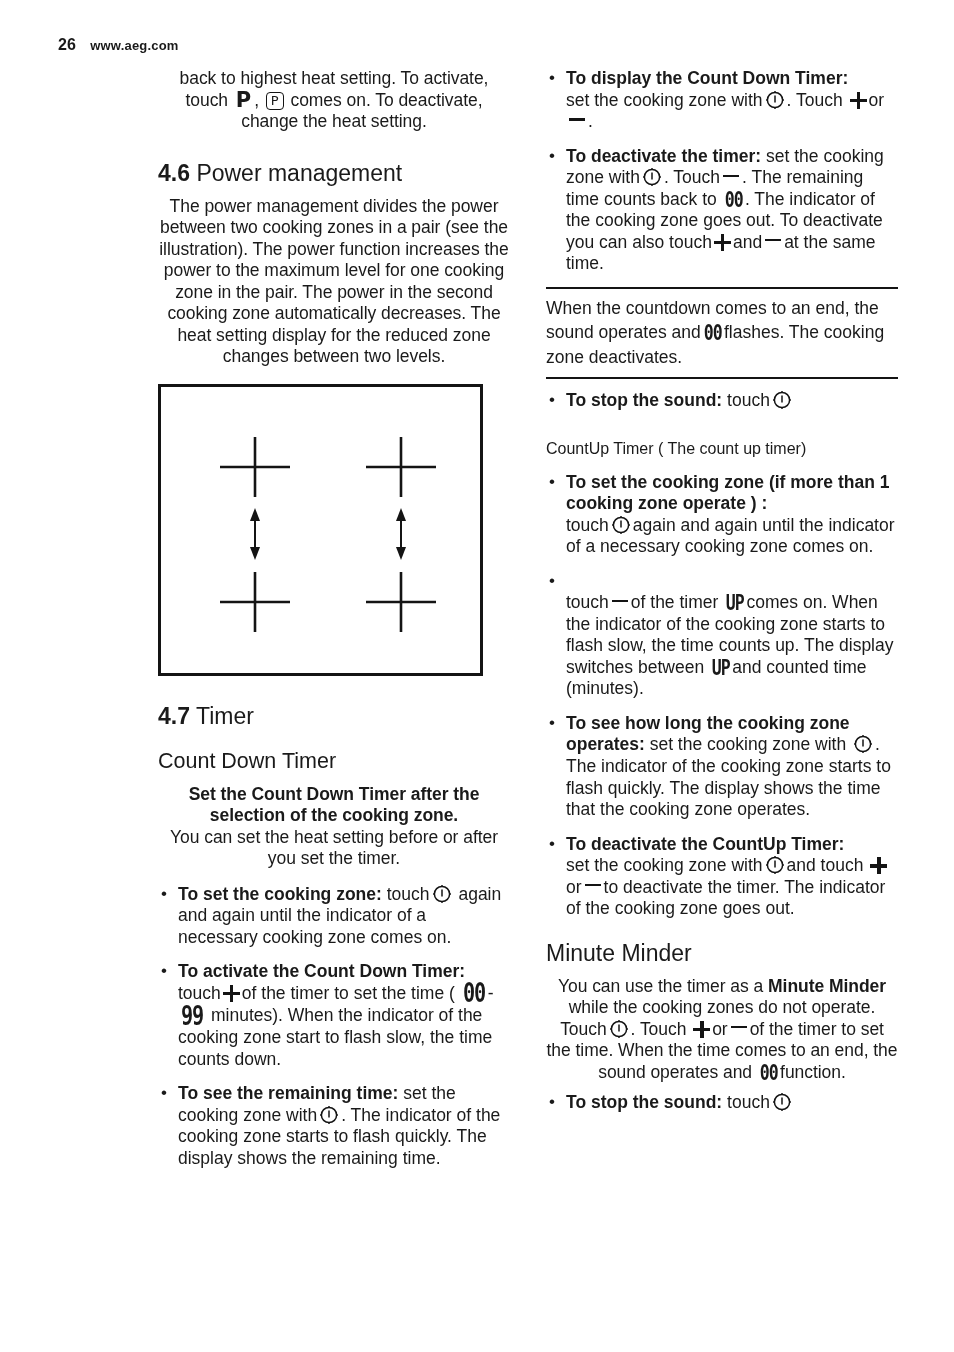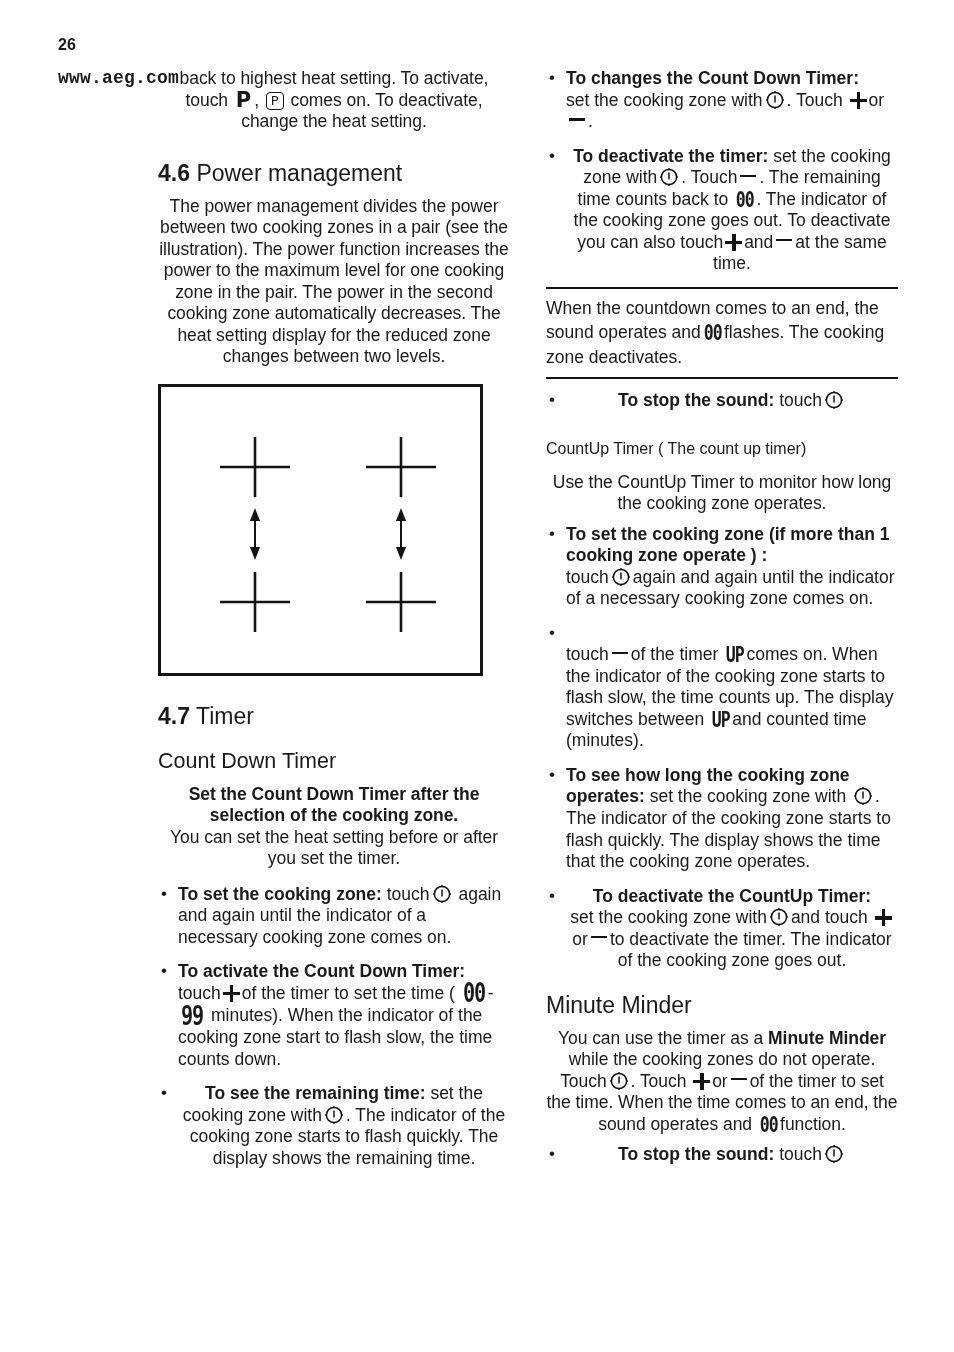--- a/index.html
+++ b/index.html
@@ -17,32 +17,30 @@
   }
 
   
   .page-header {
     position: absolute;
     left: 58px;
     top: 36px;
     display: flex;
     align-items: baseline;
     gap: 14px;
-    flex-direction: column;
   }
   .page-num {
     font-size: 16px;
     font-weight: bold;
     letter-spacing: 0.2px;
   }
   .site-url {
-    font-size: 18px;
+    font-size: 13px;
     font-weight: bold;
     letter-spacing: 0.2px;
-    font-family: Liberation Mono, monospace;
   }
 
   
   .columns {
     position: absolute;
     top: 68px;
     left: 0;
     width: 954px;
   }
   .col {
@@ -88,21 +86,21 @@
   ul.bullets {
     list-style: none;
   }
   ul.bullets > li {
     position: relative;
     padding-left: 20px;
     font-size: 17.5px;
     line-height: 21.5px;
     margin-bottom: 13px;
   }
-  ul.bullets > li:last-child { margin-bottom: 0; text-align: center; }
+  ul.bullets > li:last-child { margin-bottom: 0; }
   ul.bullets > li::before {
     content: "\2022";
     position: absolute;
     left: 3px;
     top: -1px;
     font-size: 17px;
   }
   .b { font-weight: bold; }
 
   
@@ -314,21 +312,21 @@
       </li>
 
     </ul>
   </div>
 
   <div class="col col-right">
 
     <ul class="bullets">
 
       <li>
-        <span class="b">To changes the Count Down Timer:</span><br>
+        <span class="b">To display the Count Down Timer:</span><br>
         <span>set the cooking zone with</span><span class="glyph ic-clock"><svg viewBox="0 0 20 20">
               <circle cx="10" cy="10" r="7.6" fill="none" stroke="#141414" stroke-width="1.5"></circle>
               <line x1="10" y1="5.4" x2="10" y2="10" stroke="#141414" stroke-width="1.5"></line>
               <line x1="10" y1="10" x2="10" y2="12.6" stroke="#141414" stroke-width="1.5"></line>
               <line x1="10" y1="1.1" x2="10" y2="2.6" stroke="#141414" stroke-width="1.4"></line>
               <line x1="1.1" y1="10" x2="2.6" y2="10" stroke="#141414" stroke-width="1.4"></line>
               <line x1="17.4" y1="10" x2="18.9" y2="10" stroke="#141414" stroke-width="1.4"></line>
               <line x1="10" y1="17.4" x2="10" y2="18.9" stroke="#141414" stroke-width="1.4"></line>
             </svg></span><span>. Touch</span>
         <span class="glyph ic-plus"></span><span>or</span><span class="glyph ic-minus"></span><span>.</span>
@@ -366,21 +364,20 @@
               <line x1="10" y1="1.1" x2="10" y2="2.6" stroke="#141414" stroke-width="1.4"></line>
               <line x1="1.1" y1="10" x2="2.6" y2="10" stroke="#141414" stroke-width="1.4"></line>
               <line x1="17.4" y1="10" x2="18.9" y2="10" stroke="#141414" stroke-width="1.4"></line>
               <line x1="10" y1="17.4" x2="10" y2="18.9" stroke="#141414" stroke-width="1.4"></line>
             </svg></span>
       </li>
     </ul>
 
     <h3 class="sub-head" style="margin-top:22px;font-size:16px;line-height:29px;">CountUp Timer ( The count up timer)</h3>
 
-    <p class="body-text">Use the CountUp Timer to monitor how long the cooking zone operates.</p>
 
     <ul class="bullets gap-s">
 
       <li>
         <span class="b">To set the cooking zone (if more than 1 cooking zone operate ) :</span><br>
         <span>touch</span><span class="glyph ic-clock"><svg viewBox="0 0 20 20">
               <circle cx="10" cy="10" r="7.6" fill="none" stroke="#141414" stroke-width="1.5"></circle>
               <line x1="10" y1="5.4" x2="10" y2="10" stroke="#141414" stroke-width="1.5"></line>
               <line x1="10" y1="10" x2="10" y2="12.6" stroke="#141414" stroke-width="1.5"></line>
               <line x1="10" y1="1.1" x2="10" y2="2.6" stroke="#141414" stroke-width="1.4"></line>

